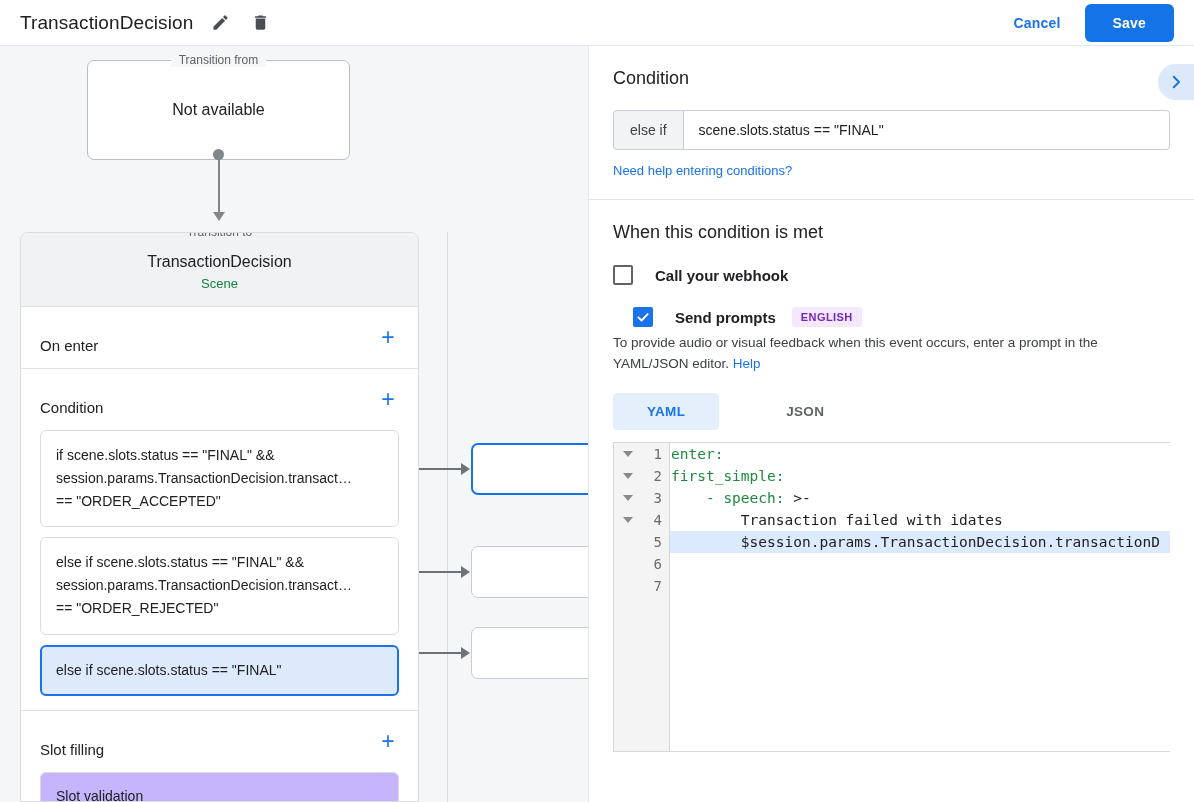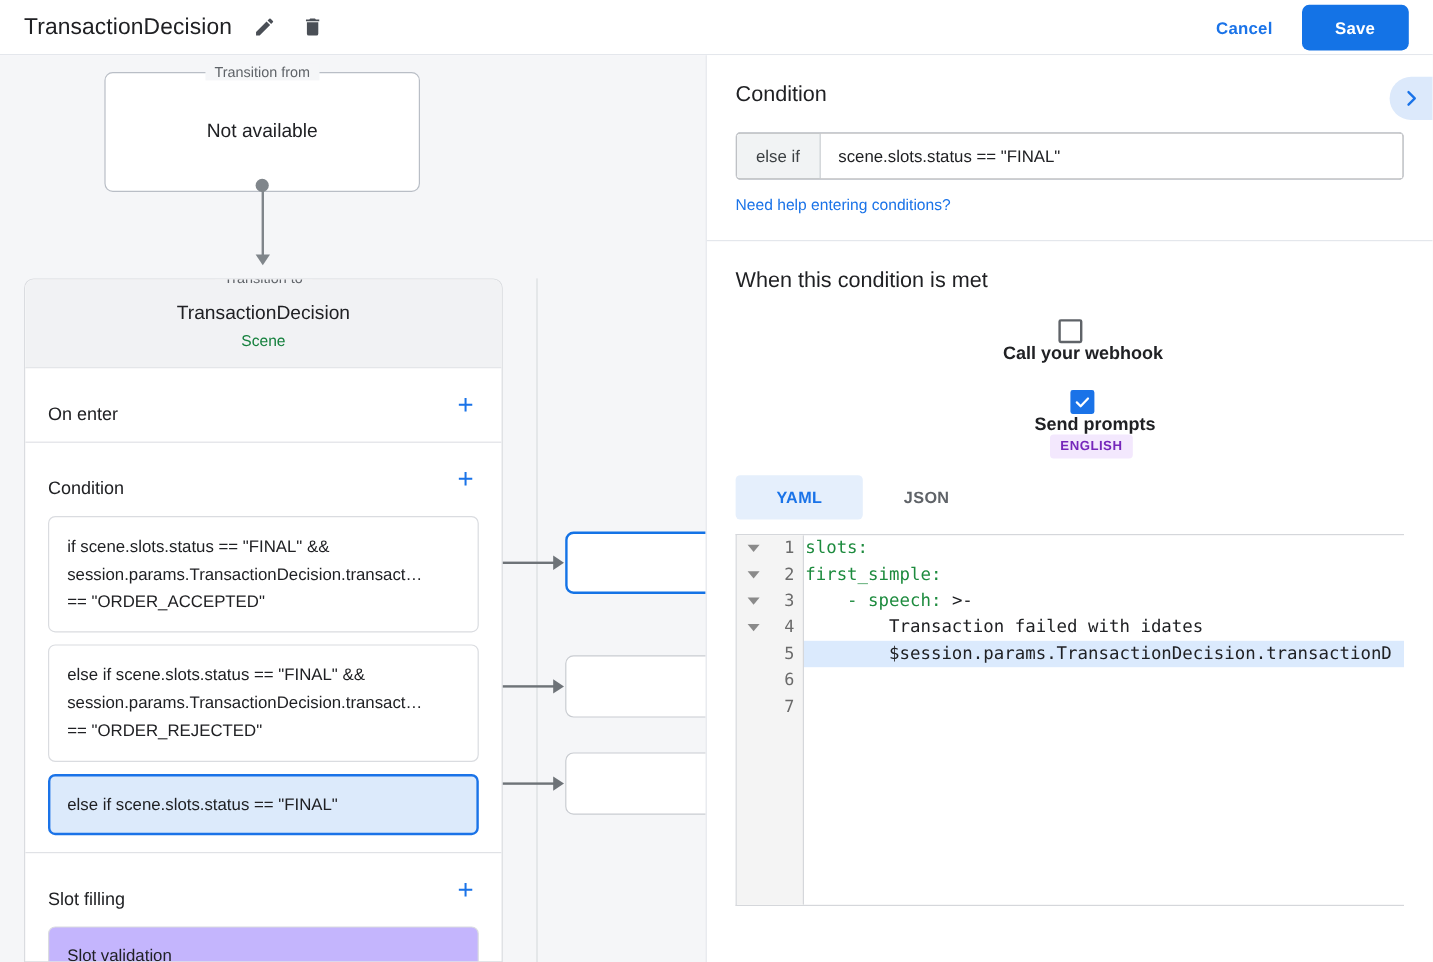--- a/index.html
+++ b/index.html
@@ -151,60 +151,60 @@
     position: relative; }
   .rp-title { font-size: 18px; color: #202124; margin-bottom: 21px; }
   .chev-btn {
     position: absolute; right: 0px; top: 18px; width: 36px; height: 36px;
     background: #dce9fb; border-radius: 18px 0 0 18px;
     display: flex; align-items: center; justify-content: center; cursor: pointer;
   }
 
   .cond-input-row {
     display: flex; border: 1px solid #c9ccd1; border-radius: 4px;
-    overflow: hidden; height: 40px; background: #737373; margin-top: 20px;
+    overflow: hidden; height: 40px; background: #c4b5fd; margin-top: 20px;
   }
   .cond-prefix {
     background: #f1f3f4; border-right: 1px solid #c9ccd1; color: #3c4043;
     font-size: 14px; display: flex; align-items: center; padding: 0 16px;
     flex: none;
   }
   .cond-value {
     flex: 1 1 auto; border: none; outline: none; font-size: 14px;
     color: #202124; padding: 0 15px; font-family: inherit; background: #fff;
   }
   .help-link {
     display: inline-block; margin-top: 13px; font-size: 13px; color: #1a73e8;
     cursor: pointer; text-decoration: none;
   }
 
   .rp-sec-bottom { padding: 22px 24px 0 24px; }
   .rp-h2 { font-size: 18px; color: #202124; margin-bottom: 22px; }
 
-  .ck-row { display: flex; align-items: center; margin-bottom: 22px; flex-direction: column; }
+  .ck-row { display: flex; align-items: center; margin-bottom: 22px; }
   .ck {
     width: 20px; height: 20px; border: 2px solid #5f6368; border-radius: 2px;
     background: #fff; flex: none; cursor: pointer;
   }
   .ck.checked {
     background: #1a73e8; border-color: #1a73e8;
     display: flex; align-items: center; justify-content: center;
   }
   .ck-label { font-size: 15px; font-weight: bold; color: #202124; margin-left: 22px; }
   .badge {
     margin-left: 16px; background: #f3e8fd; color: #7627bb; font-size: 11px;
     font-weight: bold; letter-spacing: .4px; padding: 4px 9px; border-radius: 3px;
   }
   .rp-desc {
     font-size: 13.5px; color: #3c4043; line-height: 1.55; margin-bottom: 18px;
     margin-top: -8px;
   }
   .rp-desc a { color: #1a73e8; text-decoration: none; cursor: pointer; }
 
-  .tabs { display: flex; margin-bottom: 12px; }
+  .tabs { display: flex; margin-bottom: 12px; gap: 33px; }
   .tab {
     font-size: 13.5px; font-weight: bold; letter-spacing: .3px;
     padding: 11px 34px; cursor: pointer; border-radius: 4px; color: #5f6368;
   }
   .tab.active { background: #e5effc; color: #1a73e8; }
 
   
   .editor {
     border: 1px solid #d5d7db; border-top: 1px solid #d5d7db; display: flex;
     height: 310px; background: #fff; overflow: hidden;
@@ -369,20 +369,23 @@
       <div class="ck-row" style="margin-bottom:14px;padding-left:20px;">
         <span class="ck checked">
           <svg width="14" height="14" viewBox="0 0 24 24" fill="none" stroke="#fff" stroke-width="3.2" stroke-linecap="round" stroke-linejoin="round">
             <path d="M4 12.5l5.5 5.5L20 7"></path>
           </svg>
         </span>
         <span class="ck-label">Send prompts</span>
         <span class="badge">ENGLISH</span>
       </div>
 
+      <div class="rp-desc">
+        <span>To provide audio or visual feedback when this event occurs, enter a prompt in the YAML/JSON editor. </span><a>Help</a>
+      </div>
 
       <div class="tabs">
         <div class="tab active">YAML</div>
         <div class="tab">JSON</div>
       </div>
 
       <div class="editor">
         <div class="gutter">
           <div class="fold" style="top:8px;"></div>
           <div class="fold" style="top:30px;"></div>
@@ -390,21 +393,21 @@
           <div class="fold" style="top:74px;"></div>
           <div class="g-row">1</div>
           <div class="g-row">2</div>
           <div class="g-row">3</div>
           <div class="g-row">4</div>
           <div class="g-row">5</div>
           <div class="g-row">6</div>
           <div class="g-row">7</div>
         </div>
         <div class="code">
-          <div class="c-row"><span class="c-key">slots</span><span class="c-key">:</span><span class="c-plain"></span></div>
+          <div class="c-row"><span class="c-key">enter</span><span class="c-key">:</span><span class="c-plain"></span></div>
           <div class="c-row"><span class="c-key">first_simple</span><span class="c-key">:</span><span class="c-plain"></span></div>
           <div class="c-row"><span class="c-key">    - speech</span><span class="c-key">: </span><span class="c-plain">&gt;-</span></div>
           <div class="c-row"><span class="c-plain">        Transaction failed with idates</span></div>
           <div class="c-row hl"><span class="c-plain">        $session.params.TransactionDecision.transactionD</span></div>
           <div class="c-row"><span class="c-plain"></span></div>
         </div>
       </div>
     </div>
   </div>
 

